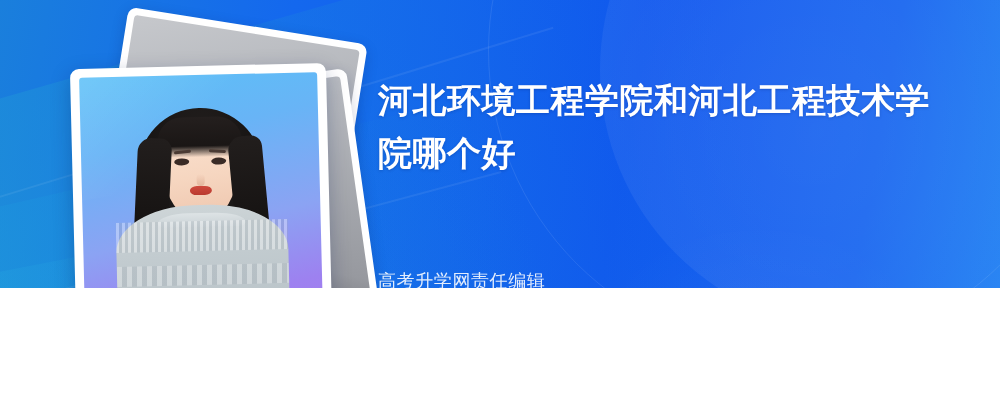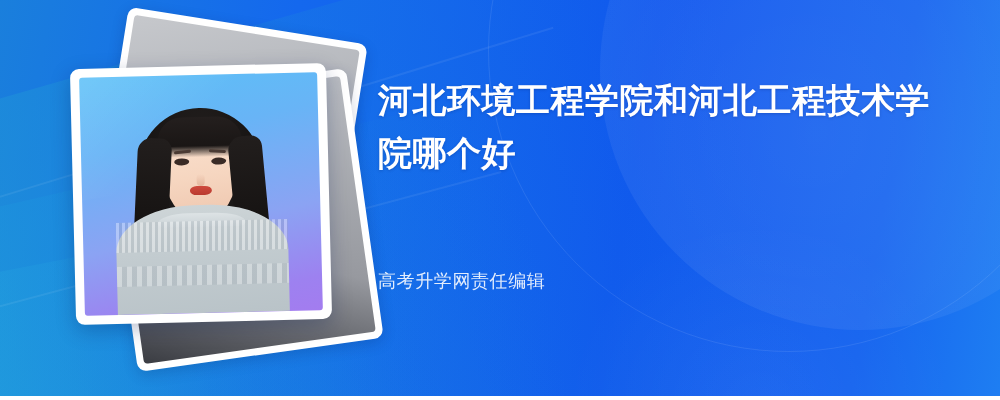--- a/index.html
+++ b/index.html
@@ -3,21 +3,21 @@
 <meta charset="utf-8">
 <style>
   html, body {
     margin: 0;
     padding: 0;
     background: #ffffff;
   }
   #banner {
     position: relative;
     width: 1000px;
-    height: 396px;
+    height: 288px;
     overflow: hidden;
     font-family: "Liberation Sans", "DejaVu Sans", sans-serif;
     background: linear-gradient(100deg, #1a7fdc 0%, #1468ee 28%, #0f55ee 62%, #1664ef 86%, #1e7ef2 100%);
   }
 
   
   .bg-layer { position: absolute; inset: 0; pointer-events: none; }
 
   .band {
     position: absolute;

